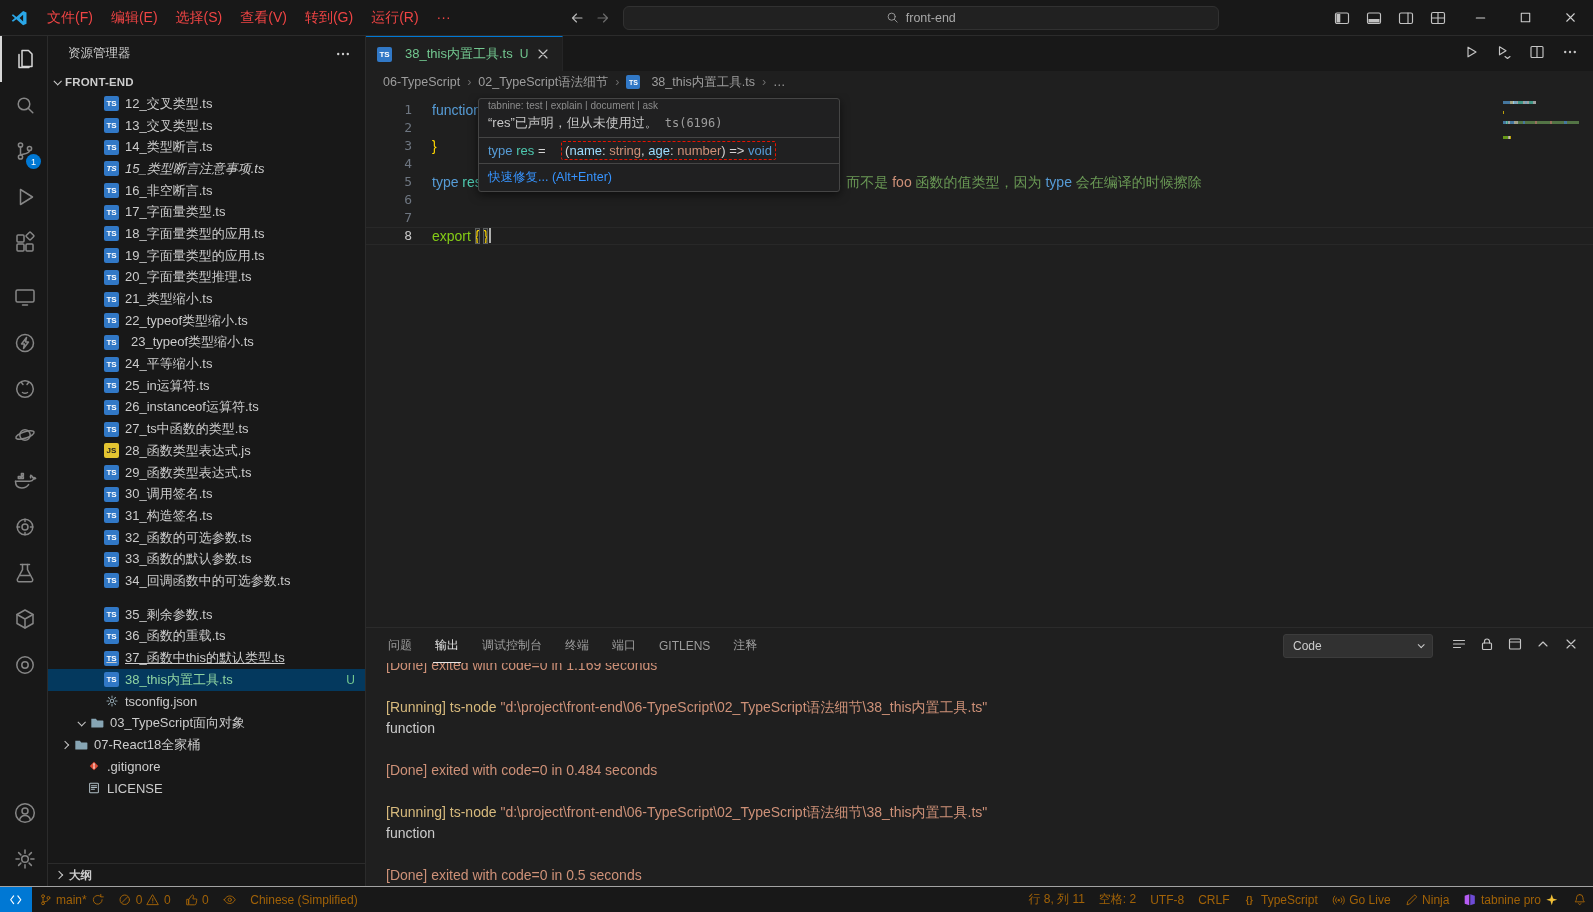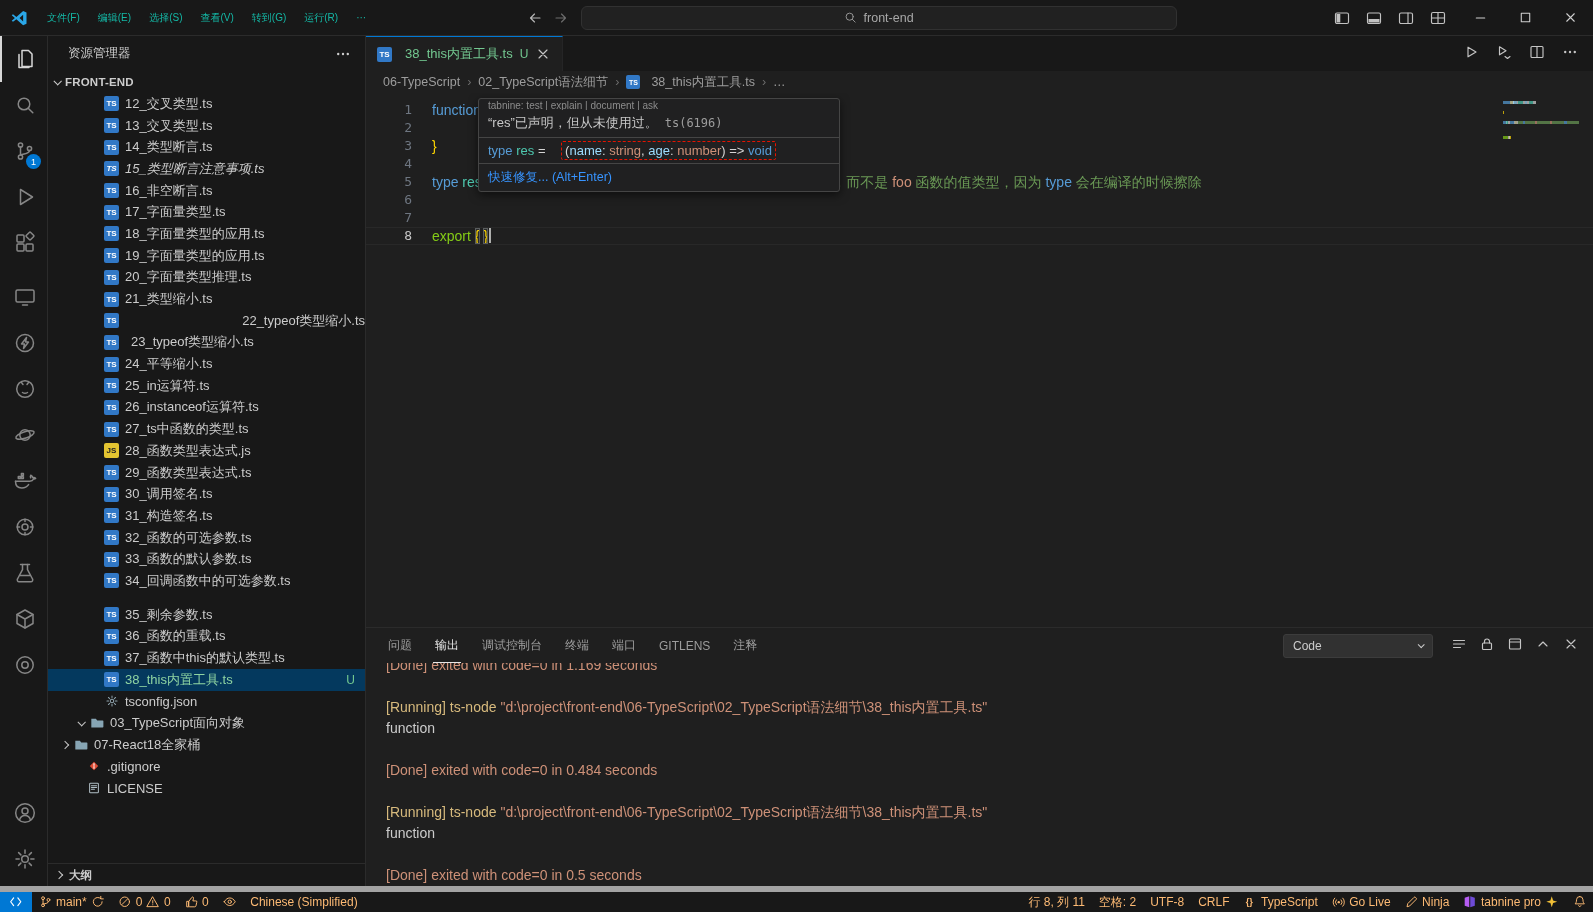--- a/index.html
+++ b/index.html
@@ -3,21 +3,21 @@
 <meta charset="utf-8">
 <style>
 *{margin:0;padding:0;box-sizing:border-box;font-family:"Liberation Sans","DejaVu Sans",sans-serif}
 html,body{width:1593px;height:912px;overflow:hidden;background:#1f1f1f;color:#ccc;font-size:13px}
 #root{display:flex;flex-direction:column;width:1593px;height:912px}
 .ico{display:inline-flex;width:16px;height:16px;flex:0 0 auto}
 .ico svg{width:100%;height:100%;display:block}
 
 #titlebar{flex:0 0 35px;background:#181818;border-bottom:1px solid #2b2b2b;display:flex;align-items:center}
 #vslogo{width:18px;height:18px;margin:0 10px 0 10px}
-.menu-item{padding:0 9px;height:24px;display:inline-flex;align-items:center;color:#14b8a6;font-size:10px;border-radius:5px}
+.menu-item{padding:0 9px;height:24px;display:inline-flex;align-items:center;color:#ef4444;font-size:14px;border-radius:5px}
 .tb-spacer{flex:1}
 #navarrows{display:flex;gap:10px;margin-right:12px;color:#b8b8b8}
 #navarrows .dim{color:#6d6d6d}
 #cmdcenter{width:596px;height:24px;background:#212121;border:1px solid #313131;border-radius:6px;display:flex;align-items:center;justify-content:center;gap:7px;color:#a8a8a8;font-size:12.5px}
 #cmdcenter .ico{width:13px;height:13px;color:#9a9a9a}
 #layouticons{display:flex;align-items:center;gap:4px;margin-right:6px;color:#c2c2c2}
 #layouticons .lbtn{width:28px;height:26px;display:flex;align-items:center;justify-content:center}
 #layouticons .ico{width:16px;height:16px}
 #winctrl{display:flex;height:35px}
 .wbtn{width:45px;height:35px;display:flex;align-items:center;justify-content:center;color:#cfcfcf}
@@ -99,21 +99,21 @@
 #panel-tabs{display:flex;height:100%}
 .ptab{display:flex;align-items:center;padding:0 2px;margin-right:19px;color:#9d9d9d;font-size:12px}
 .ptab.active{color:#e7e7e7;box-shadow:inset 0 -1px 0 #e7e7e7}
 #panel-actions{margin-left:auto;display:flex;align-items:center;gap:12px;color:#c5c5c5}
 .pdrop{height:24px;min-width:150px;background:#313131;border:1px solid #3c3c3c;border-radius:3px;display:flex;align-items:center;justify-content:space-between;padding:0 9px;font-size:12px;color:#cccccc;margin-right:6px}
 .pdrop .chev{width:5px;height:5px;color:#cccccc}
 #output{flex:1;overflow:hidden;padding:2px 0 0 20px;font-family:"DejaVu Sans Mono","Liberation Mono",monospace;font-size:14px}
 .oline{height:21px;line-height:21px;white-space:pre}
 .oline:first-child{margin-top:-10px}
 
-#statusbar{flex:0 0 26px;background:#181818;border-top:6px solid #a3a3a3;display:flex;justify-content:space-between;font-size:12px;color:#fdba74;overflow:hidden}
+#statusbar{flex:0 0 26px;background:#181818;border-top:1px solid #a3a3a3;display:flex;justify-content:space-between;font-size:12px;color:#a16207;overflow:hidden}
 #sb-left,#sb-right{display:flex;align-items:stretch;height:100%}
 .sb-item{display:flex;align-items:center;gap:4px;padding:0 7px;white-space:nowrap}
 .sb-item .ico{width:13.5px;height:13.5px}
 .sb-item.accent{background:#0078d4;color:#fff;padding:0 9px}
 </style>
 </head>
 <body>
 
 <div id="root">
 
@@ -397,21 +397,21 @@
             <span class="fname">19_字面量类型的应用.ts</span>
           </div>
           <div class="frow" style="padding-left: 56px;">
             <span class="fi fi-ts"></span>
             <span class="fname">20_字面量类型推理.ts</span>
           </div>
           <div class="frow" style="padding-left: 56px;">
             <span class="fi fi-ts"></span>
             <span class="fname">21_类型缩小.ts</span>
           </div>
-          <div class="frow" style="padding-left: 56px; justify-content: space-between;">
+          <div class="frow" style="padding-left: 56px;">
             <span class="fi fi-ts"></span>
             <span class="fname">22_typeof类型缩小.ts</span>
           </div>
           <div class="frow" style="padding-left: 56px; gap: 6px;">
             <span class="fi fi-ts"></span>
             <span class="fname">23_typeof类型缩小.ts</span>
           </div>
           <div class="frow" style="padding-left: 56px;">
             <span class="fi fi-ts"></span>
             <span class="fname">24_平等缩小.ts</span>
@@ -457,21 +457,21 @@
             <span class="fname">34_回调函数中的可选参数.ts</span>
           </div>
           <div class="frow" style="padding-left: 56px; margin-top: 12px;">
             <span class="fi fi-ts"></span>
             <span class="fname">35_剩余参数.ts</span>
           </div>
           <div class="frow" style="padding-left: 56px;">
             <span class="fi fi-ts"></span>
             <span class="fname">36_函数的重载.ts</span>
           </div>
-          <div class="frow" style="padding-left: 56px;">
+          <div class="frow" style="padding-left: 56px; text-decoration: underline;">
             <span class="fi fi-ts"></span>
             <span class="fname">37_函数中this的默认类型.ts</span>
           </div>
           <div class="frow selected" style="padding-left: 56px;">
             <span class="fi fi-ts"></span>
             <span class="fname">38_this内置工具.ts</span>
             <span class="fbadge">U</span>
           </div>
           <div class="frow" style="padding-left: 56px;">
             <span class="fi fi-svg" style="color: rgb(144, 164, 174);">

